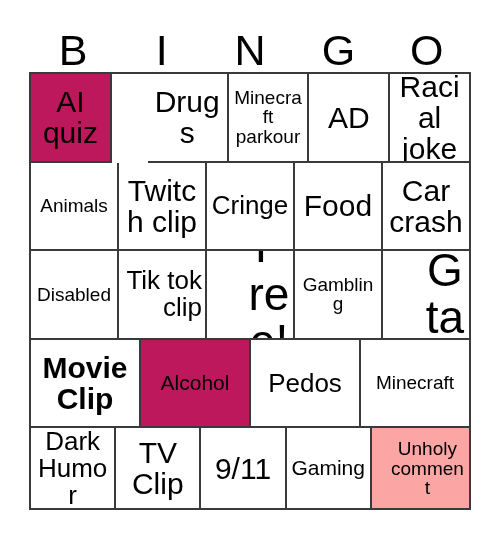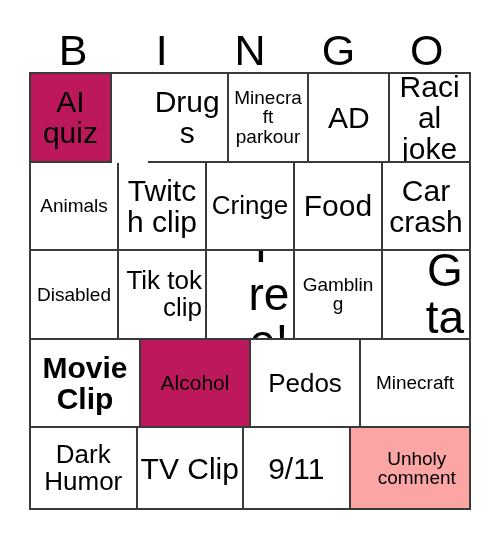--- a/index.html
+++ b/index.html
@@ -180,19 +180,22 @@
     <div class="grid-row">
       <div class="cell" style="border-right-color: rgb(58, 58, 58); border-bottom-color: rgb(58, 58, 58); background: rgb(255, 255, 255);">
           <span class="cell-text fs-md">Dark Humor</span>
         </div>
       <div class="cell" style="border-right-color: rgb(58, 58, 58); border-bottom-color: rgb(58, 58, 58); background: rgb(255, 255, 255);">
           <span class="cell-text fs-lg">TV Clip</span>
         </div>
       <div class="cell" style="border-right-color: rgb(58, 58, 58); border-bottom-color: rgb(58, 58, 58); background: rgb(255, 255, 255);">
           <span class="cell-text fs-lg">9/11</span>
         </div>
+      <div class="cell" style="border-right-color: rgb(58, 58, 58); border-bottom-color: rgb(58, 58, 58); background: rgb(255, 255, 255);">
+          <span class="cell-text fs-sm">Gaming</span>
+        </div>
       <div class="cell" style="border-right-color: rgb(58, 58, 58); border-bottom-color: rgb(58, 58, 58); background: #fca5a5; padding-left: 17px;">
           <span class="cell-text fs-xs">Unholy comment</span>
         </div>
     </div>
 
   </div>
 </div>
 
 </body></html>

